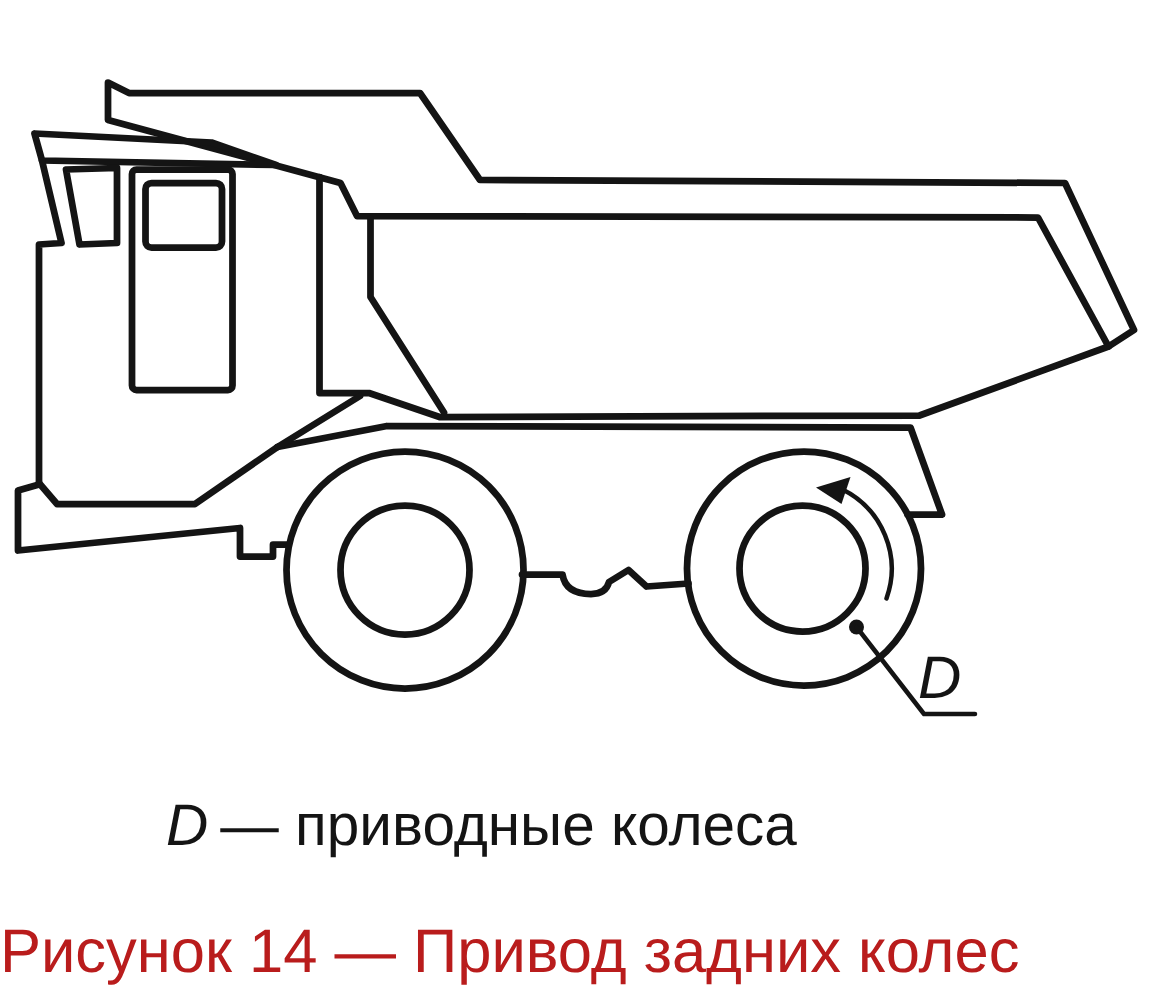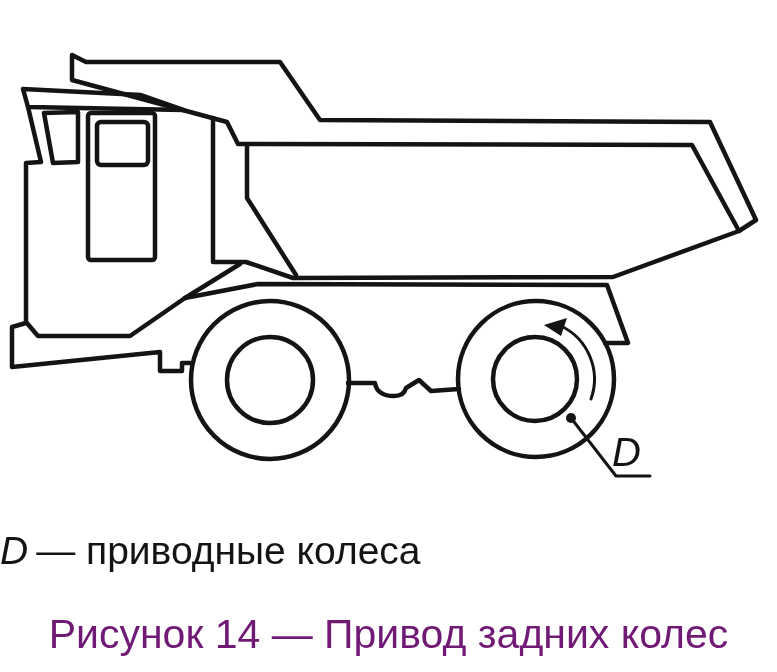--- a/index.html
+++ b/index.html
@@ -39,33 +39,33 @@
     font-size: 40px;
     font-style: italic;
     color: #141414;
     line-height: 1;
   }
   .legend {
     position: absolute;
     top: 529px;
     left: 0;
     width: 642px;
+    text-align: center;
     font-size: 39px;
     color: #141414;
     white-space: nowrap;
   }
   .legend .sym { font-style: italic; margin-right: 8px; }
   .caption {
     position: absolute;
     top: 611px;
     left: 0;
     width: 777px;
-    text-align: center;
     font-size: 41px;
-    color: #701a75;
+    color: #b91c1c;
     white-space: nowrap;
   }
 </style>
 </head>
 <body>
 
 <div class="page">
 
   <svg class="drawing" viewBox="0 0 777 672">
 

